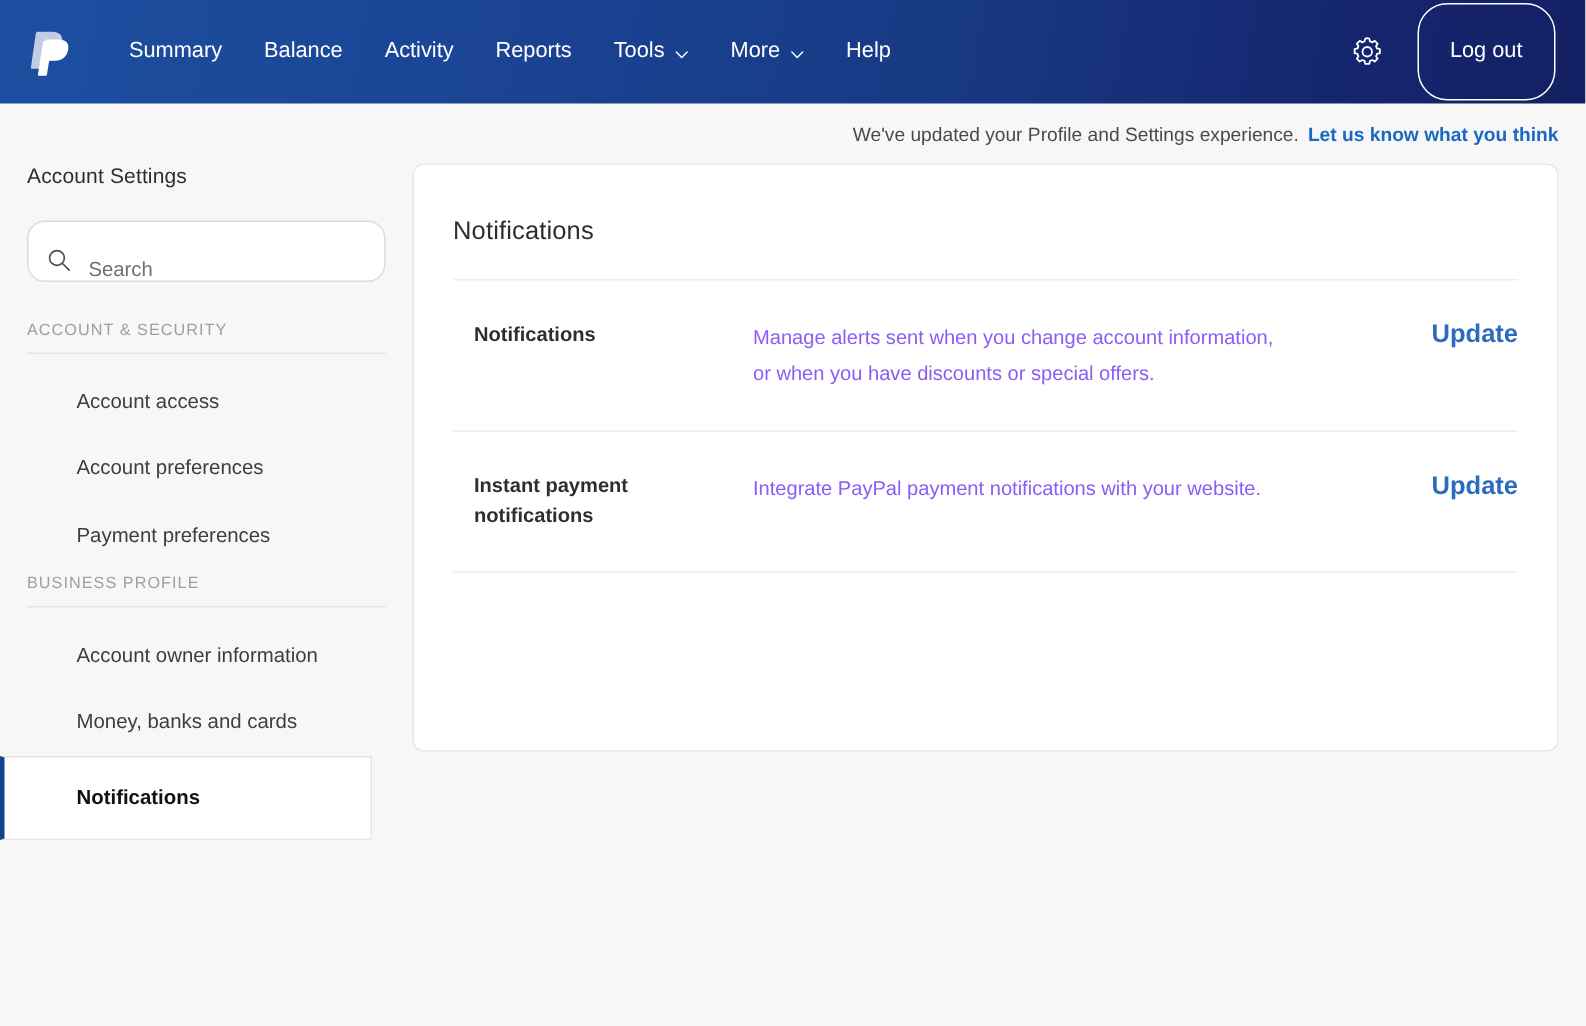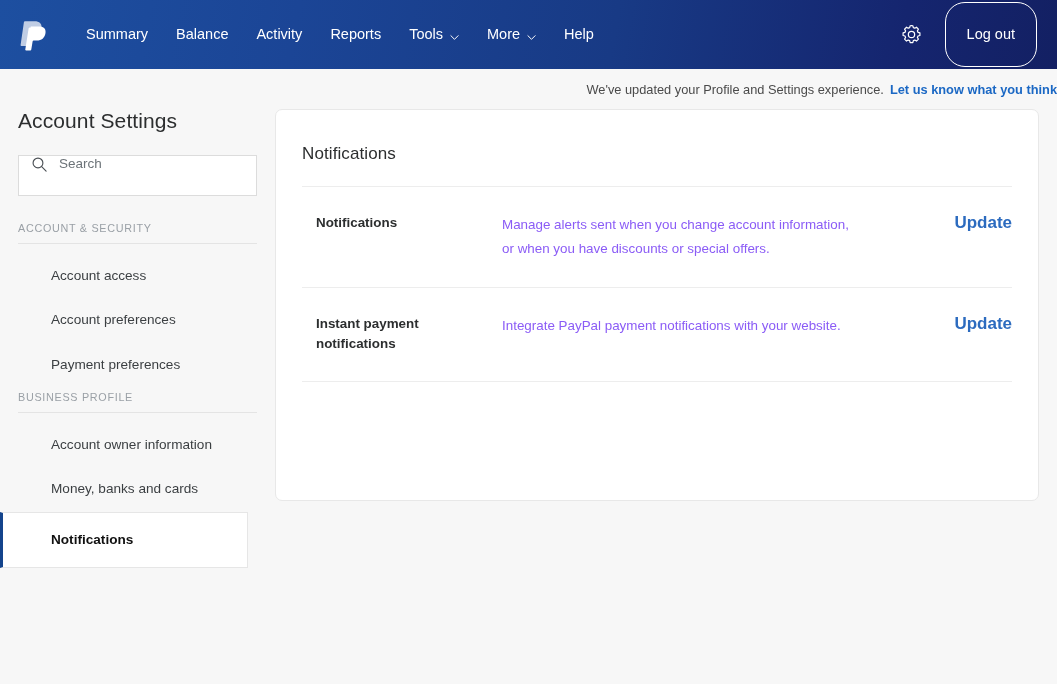--- a/index.html
+++ b/index.html
@@ -91,20 +91,21 @@
     font-family: inherit;
     white-space: nowrap;
   }
 
   
   .banner {
     height: 40px;
     display: flex;
     align-items: center;
     justify-content: flex-end;
+    padding-right: 18px;
     font-size: 12.8px;
     color: #4a4a4a;
     gap: 6px;
   }
 
   .banner-link {
     color: #1b68c4;
     font-weight: bold;
     text-decoration: none;
     cursor: pointer;
@@ -117,35 +118,35 @@
   }
 
   
   .sidebar {
     width: 275px;
     flex: none;
     padding: 0 0 0 0;
   }
 
   .sidebar-title {
-    font-size: 21px;
+    font-size: 14px;
     color: #2c2e2f;
     padding: 0 18px;
     margin-bottom: 22px;
     letter-spacing: 0.1px;
   }
 
   .search-wrap {
     margin: 0 18px 26px 18px;
     height: 41px;
     background: #ffffff;
     border: 1px solid #dcdcdc;
-    border-radius: 0;
-    display: flex;
-    align-items: flex-start;
+    border-radius: 12px;
+    display: flex;
+    align-items: flex-end;
     padding: 0 12px;
     gap: 11px;
   }
 
   .search-input {
     border: none;
     outline: none;
     background: transparent;
     font-family: inherit;
     font-size: 13.5px;

